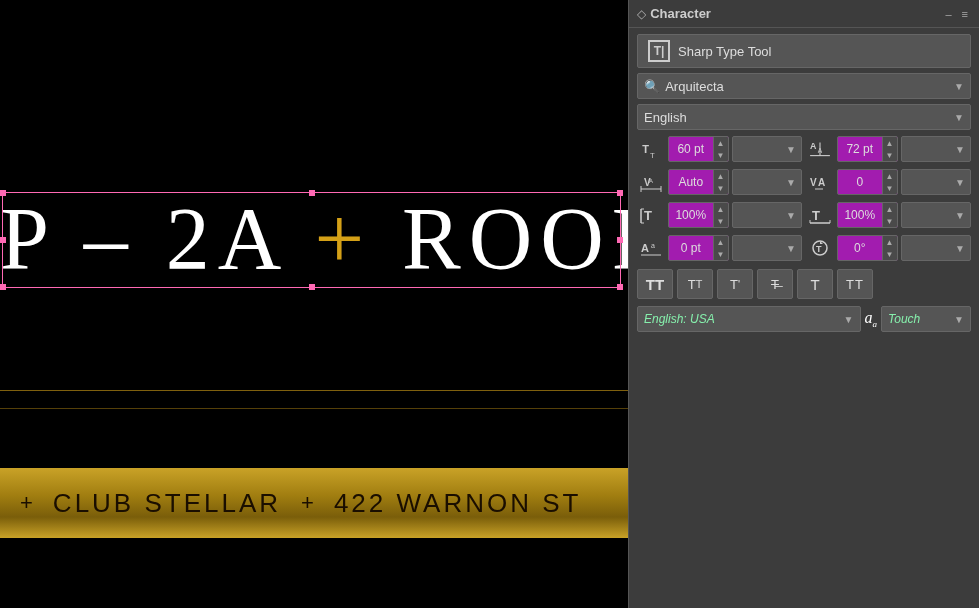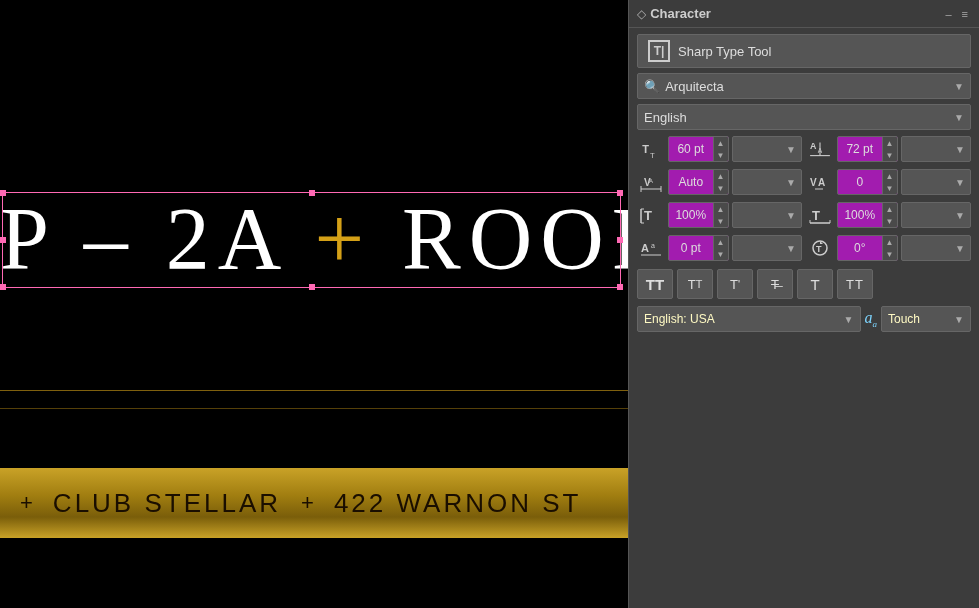--- a/index.html
+++ b/index.html
@@ -382,23 +382,24 @@
       align-items: center;
       background: #555;
       border: 1px solid #666;
       border-radius: 2px;
       height: 26px;
       flex: 1;
       padding: 0 6px;
     }
 
     .lang-text {
-      color: #fef9c3;
+      color: #86efac;
       font-size: 12px;
       flex: 1;
+      font-style: italic;
     }
 
     .sharp-group {
       display: flex;
       align-items: center;
       gap: 4px;
     }
 
     .sharp-icon {
       color: #ccc;
@@ -671,21 +672,21 @@
       <div class="style-btn" style="font-size:13px;letter-spacing:1px;">TT</div>
     </div>
 
     <div class="lang-row">
       <div class="lang-dropdown">
         <span class="lang-text">English: USA</span>
         <span class="dropdown-arrow">▼</span>
       </div>
 
       <div class="sharp-group">
-        <span class="sharp-icon" style="font-style:italic;font-size:16px;color:#7dd3fc;">a<sub style="font-size:9px;">a</sub></span>
+        <span class="sharp-icon" style="font-style:italic;font-size:16px;color:#ffffff;">a<sub style="font-size:9px;">a</sub></span>
         <div class="sharp-dropdown">
           <span class="lang-text">Touch</span>
           <span class="dropdown-arrow">▼</span>
         </div>
       </div>
     </div>
 
   </div>
 </div>
 

